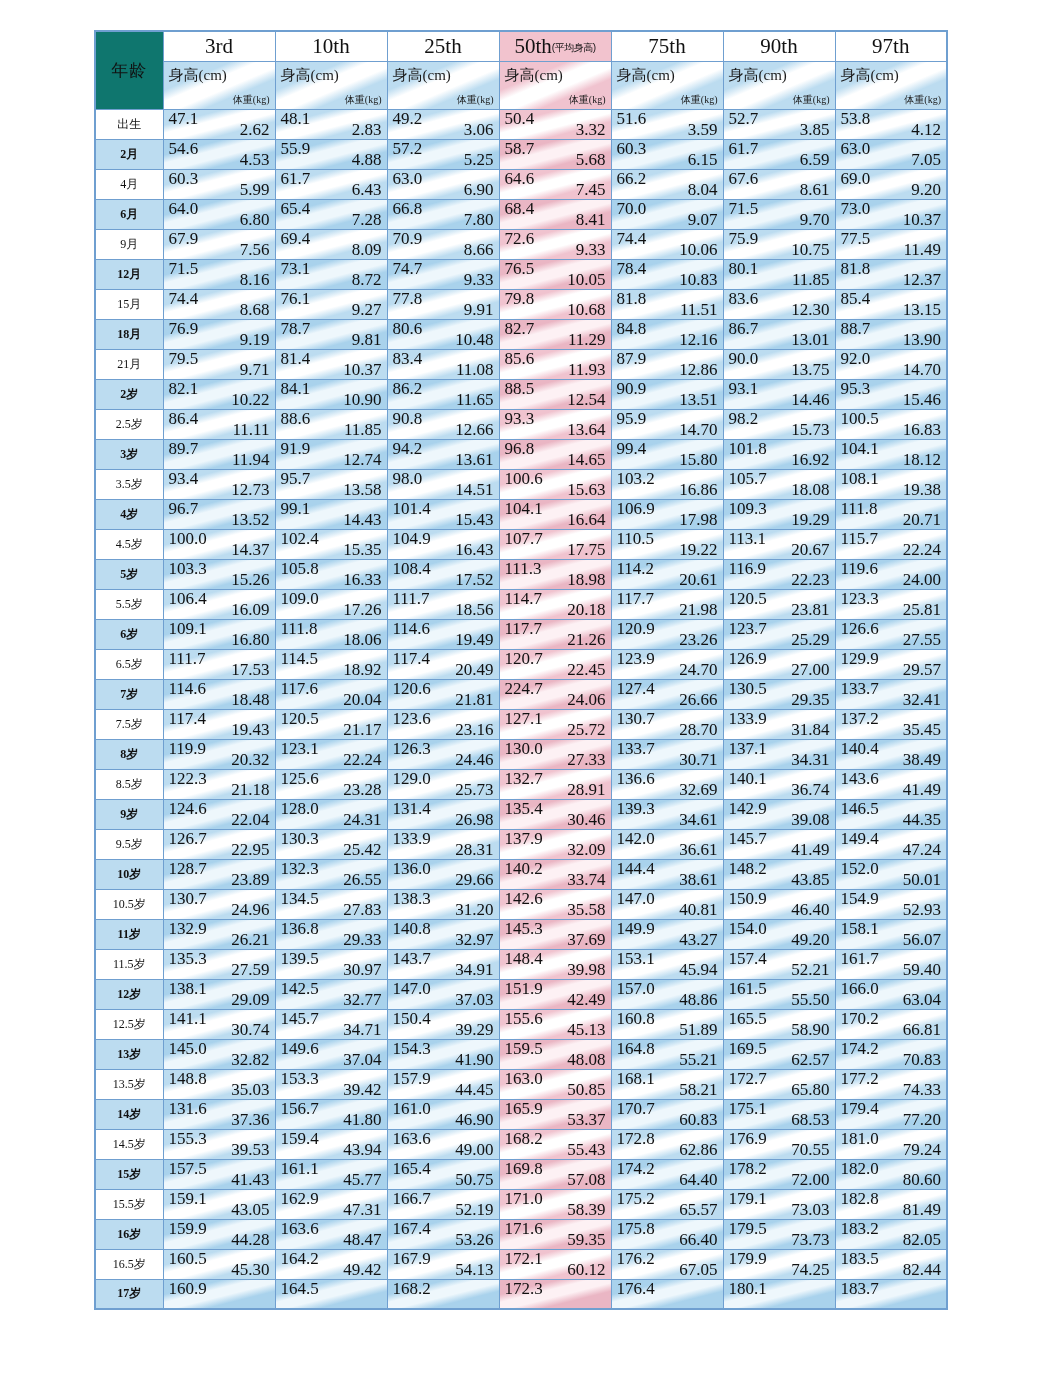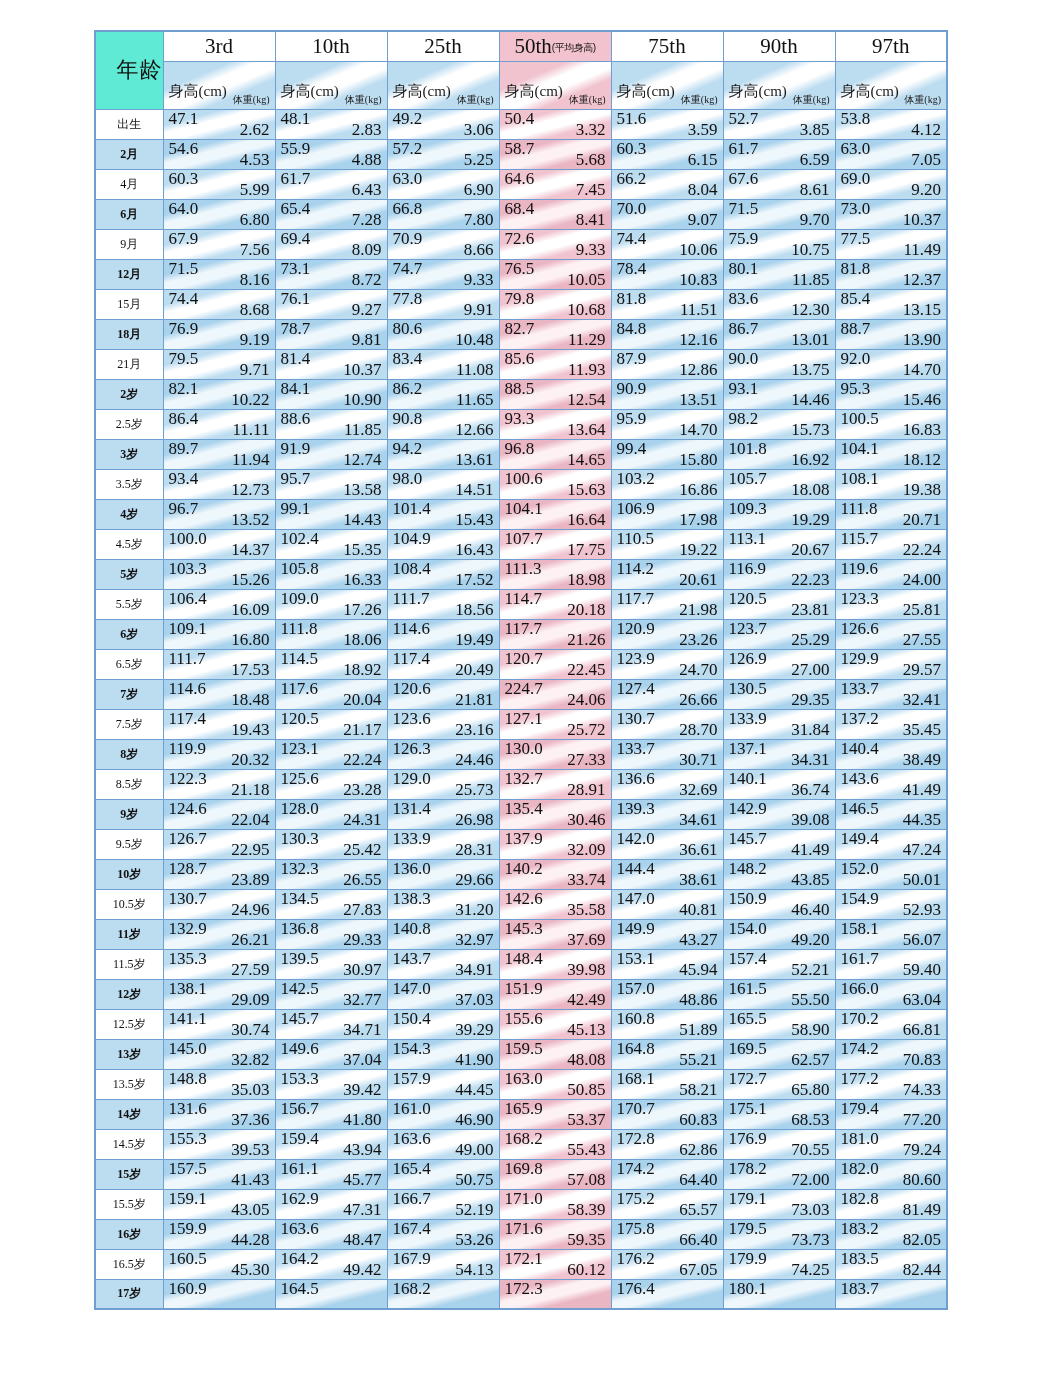--- a/index.html
+++ b/index.html
@@ -83,36 +83,36 @@
         #ffffff 42%, #ffffff 56%,
         #bcdcf0 68%, #bcdcf0 100%);
   }
   .unit-head.mid .band{
     background:linear-gradient(to bottom right,
         #f0c3cf 0%, #f0c3cf 30%,
         #ffffff 42%, #ffffff 56%,
         #f0c3cf 68%, #f0c3cf 100%);
   }
   .unit-head .u-top{
-    position:absolute;left:5px;top:20px;
+    position:absolute;left:5px;top:4px;
     font-size:15px;color:#1a1a1a;
     font-family:"Liberation Serif","DejaVu Serif",serif;
     white-space:nowrap;
   }
   .unit-head .u-bot{
     position:absolute;right:5px;bottom:2px;
     font-size:10px;color:#1a1a1a;
     font-family:"Liberation Serif","DejaVu Serif",serif;
     white-space:nowrap;
   }
   .age-head{
-    text-align:right;
+    text-align:center;
     vertical-align:middle;
-    background:#5eead4;
-    font-size:22px;
+    background:#0f766e;
+    font-size:17px;
     color:#111;
     font-family:"Liberation Serif","DejaVu Serif",serif;
     letter-spacing:1px;
   }
 
   
   td.age-cell{
     height:30px;
     text-align:center;
     vertical-align:middle;

